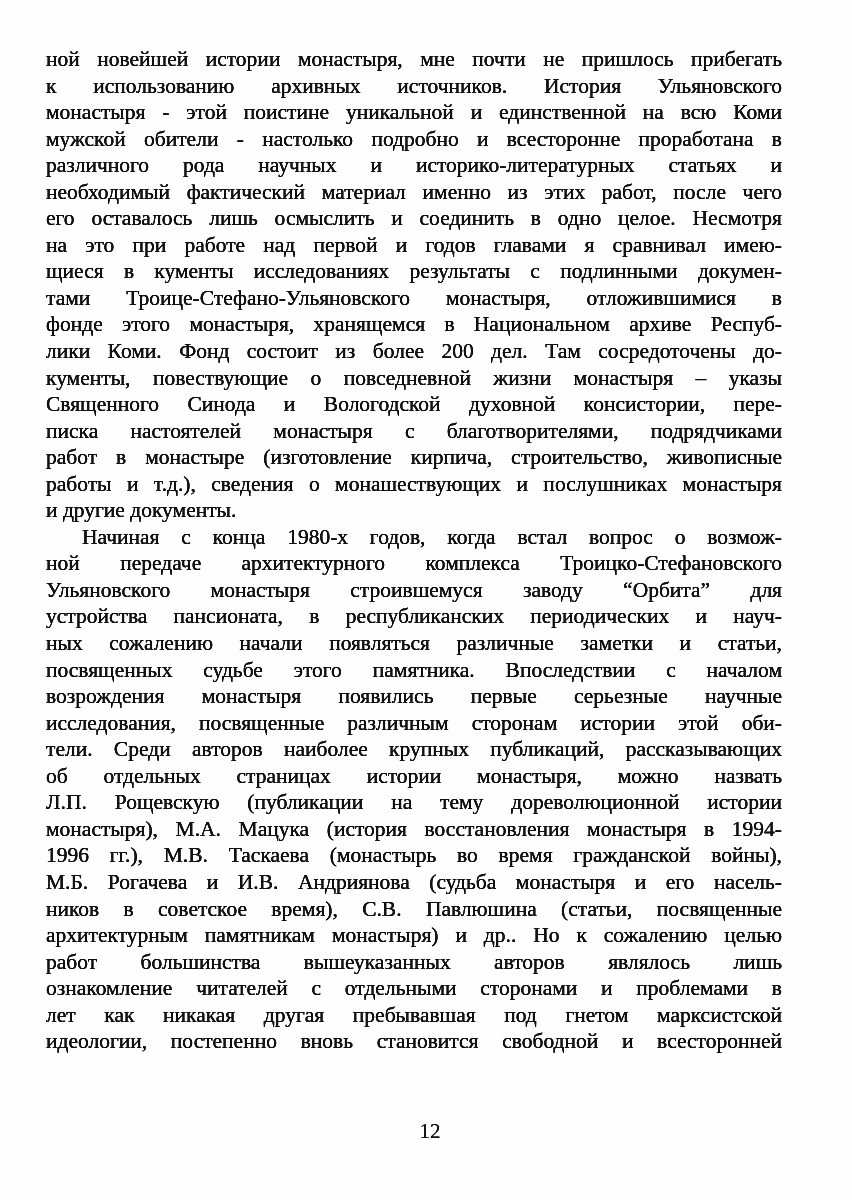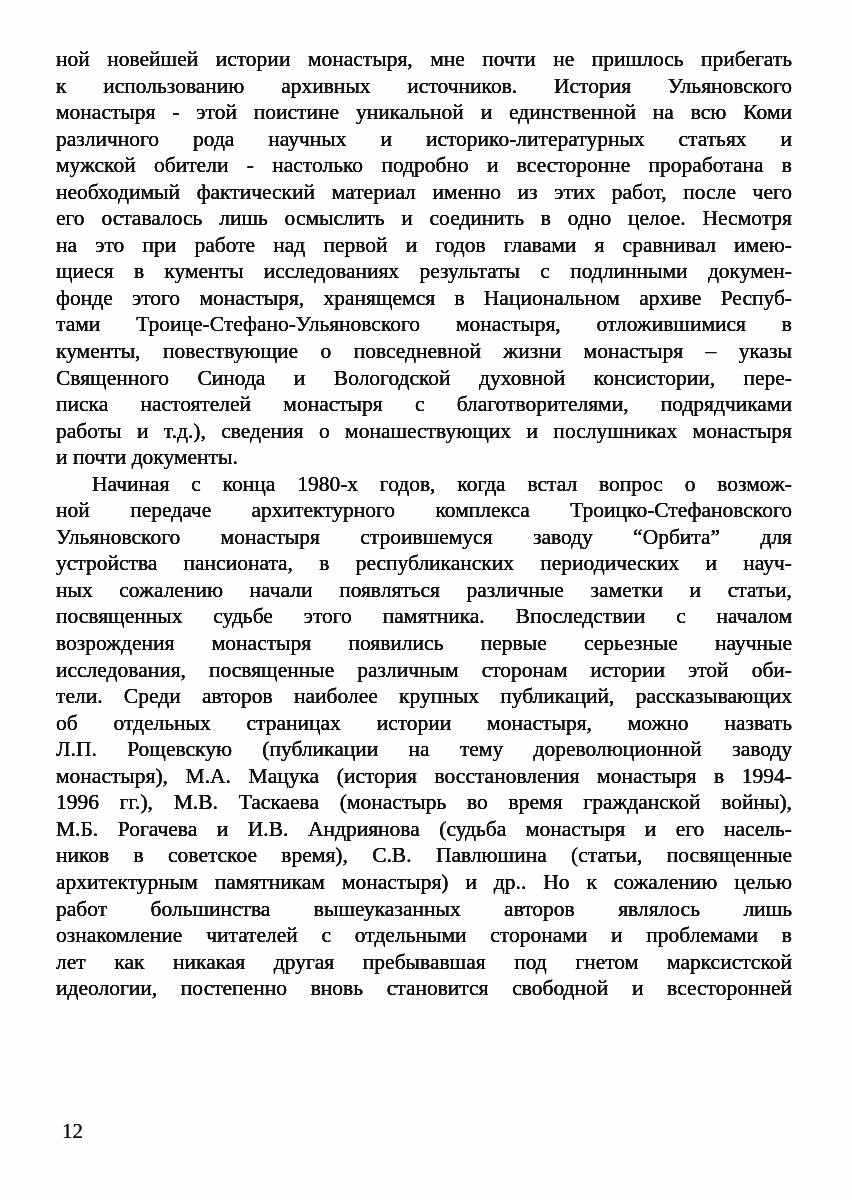--- a/index.html
+++ b/index.html
@@ -11,21 +11,21 @@
     position: relative;
     width: 852px;
     height: 1200px;
     background: #fefefe;
     color: #121212;
     font-family: "Liberation Serif", "DejaVu Serif", serif;
     overflow: hidden;
   }
   .textblock {
     position: absolute;
-    left: 56px;
+    left: 46px;
     top: 46px;
     width: 736px;
   }
   .para {
     margin: 0;
     padding: 0;
   }
   .line {
     height: 26.55px;
     line-height: 26.55px;
@@ -44,60 +44,62 @@
   .p2 .line:first-child {
     text-indent: 36px;
   }
   .pagenum {
     position: absolute;
     top: 1118px;
     left: 62px;
     width: 736px;
     height: 27px;
     line-height: 27px;
-    text-align: left;
+    text-align: center;
     font-size: 21px;
     text-shadow: 0 0 0.45px #000;
   }
 </style>
 </head>
 <body>
 
 <div class="page">
   <div class="textblock">
     <div class="para p1">
         <div class="line">ной новейшей истории монастыря, мне почти не пришлось прибегать</div>
         <div class="line">к использованию архивных источников. История Ульяновского</div>
         <div class="line">монастыря - этой поистине уникальной и единственной на всю Коми</div>
+        <div class="line">мужской обители - настолько подробно и всесторонне проработана в</div>
         <div class="line">различного рода научных и историко-литературных статьях и</div>
-        <div class="line">мужской обители - настолько подробно и всесторонне проработана в</div>
         <div class="line">необходимый фактический материал именно из этих работ, после чего</div>
         <div class="line">его оставалось лишь осмыслить и соединить в одно целое. Несмотря</div>
         <div class="line">на это при работе над первой и годов главами я сравнивал имею-</div>
         <div class="line">щиеся в кументы исследованиях результаты с подлинными докумен-</div>
+        <div class="line">тами Троице-Стефано-Ульяновского монастыря, отложившимися в</div>
         <div class="line">фонде этого монастыря, хранящемся в Национальном архиве Респуб-</div>
-        <div class="line">тами Троице-Стефано-Ульяновского монастыря, отложившимися в</div>
+        <div class="line">лики Коми. Фонд состоит из более 200 дел. Там сосредоточены до-</div>
         <div class="line">кументы, повествующие о повседневной жизни монастыря – указы</div>
         <div class="line">Священного Синода и Вологодской духовной консистории, пере-</div>
         <div class="line">писка настоятелей монастыря с благотворителями, подрядчиками</div>
+        <div class="line">работ в монастыре (изготовление кирпича, строительство, живописные</div>
         <div class="line">работы и т.д.), сведения о монашествующих и послушниках монастыря</div>
-        <div class="line">и почти документы.</div>
+        <div class="line">и другие документы.</div>
       </div>
     <div class="para p2">
         <div class="line">Начиная с конца 1980-х годов, когда встал вопрос о возмож-</div>
         <div class="line">ной передаче архитектурного комплекса Троицко-Стефановского</div>
         <div class="line">Ульяновского монастыря строившемуся заводу “Орбита” для</div>
         <div class="line">устройства пансионата, в республиканских периодических и науч-</div>
         <div class="line">ных сожалению начали появляться различные заметки и статьи,</div>
         <div class="line">посвященных судьбе этого памятника. Впоследствии с началом</div>
         <div class="line">возрождения монастыря появились первые серьезные научные</div>
         <div class="line">исследования, посвященные различным сторонам истории этой оби-</div>
         <div class="line">тели. Среди авторов наиболее крупных публикаций, рассказывающих</div>
         <div class="line">об отдельных страницах истории монастыря, можно назвать</div>
-        <div class="line">Л.П. Рощевскую (публикации на тему дореволюционной заводу</div>
+        <div class="line">Л.П. Рощевскую (публикации на тему дореволюционной истории</div>
         <div class="line">монастыря), М.А. Мацука (история восстановления монастыря в 1994-</div>
         <div class="line">1996 гг.), М.В. Таскаева (монастырь во время гражданской войны),</div>
         <div class="line">М.Б. Рогачева и И.В. Андриянова (судьба монастыря и его насель-</div>
         <div class="line">ников в советское время), С.В. Павлюшина (статьи, посвященные</div>
         <div class="line">архитектурным памятникам монастыря) и др.. Но к сожалению целью</div>
         <div class="line">работ большинства вышеуказанных авторов являлось лишь</div>
         <div class="line">ознакомление читателей с отдельными сторонами и проблемами в</div>
         <div class="line">лет как никакая другая пребывавшая под гнетом марксистской</div>
         <div class="line">идеологии, постепенно вновь становится свободной и всесторонней</div>
       </div>

